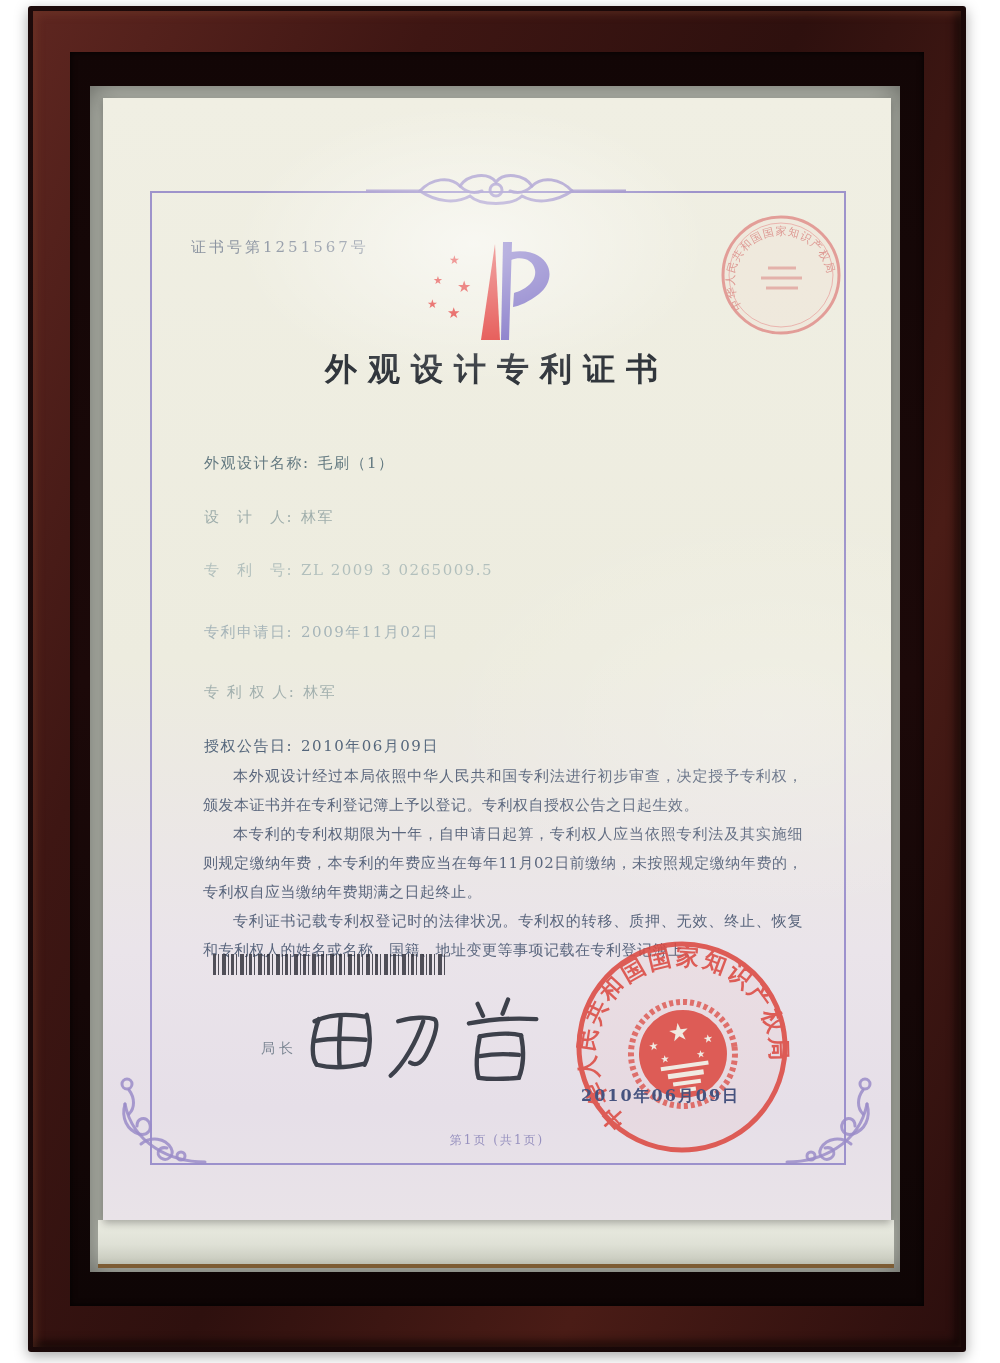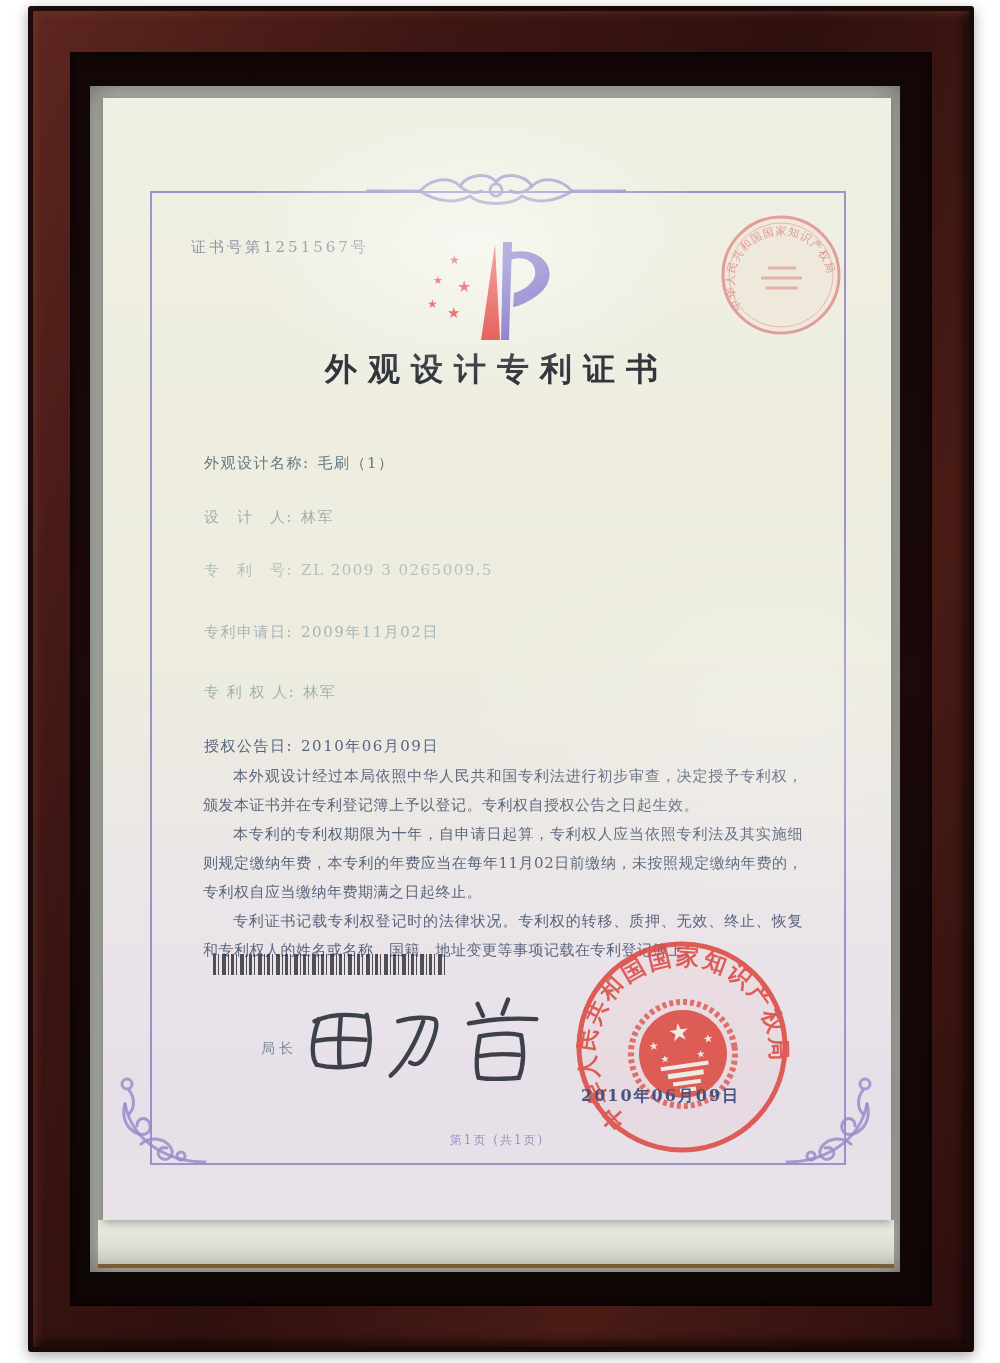--- a/index.html
+++ b/index.html
@@ -6,21 +6,20 @@
   body{
     width:1000px;height:1363px;position:relative;background:#ffffff;overflow:hidden;
     font-family:"DejaVu Serif","Liberation Serif",serif;
   }
   
   .frame{
     position:absolute;left:28px;top:6px;width:938px;height:1346px;
     background:linear-gradient(118deg,#1d0a0a 0%,#170707 100%);
     border-radius:3px;
     box-shadow:0 4px 14px rgba(0,0,0,.35);
-    padding-left:8px;
   }
   .frame-wood{
     position:absolute;inset:5px;
     background:linear-gradient(115deg,#5e2620 0%,#3e1613 26%,#2e100e 50%,#4a1c16 74%,#2b0e0d 100%);
     box-shadow:inset 3px 3px 8px rgba(150,80,55,.35), inset -5px -5px 10px rgba(0,0,0,.65);
   }
   .frame-lip{
     position:absolute;inset:46px 42px;
     background:linear-gradient(180deg,#120606,#1c0909 50%,#0e0505);
     box-shadow:inset 0 0 6px rgba(0,0,0,.9);

